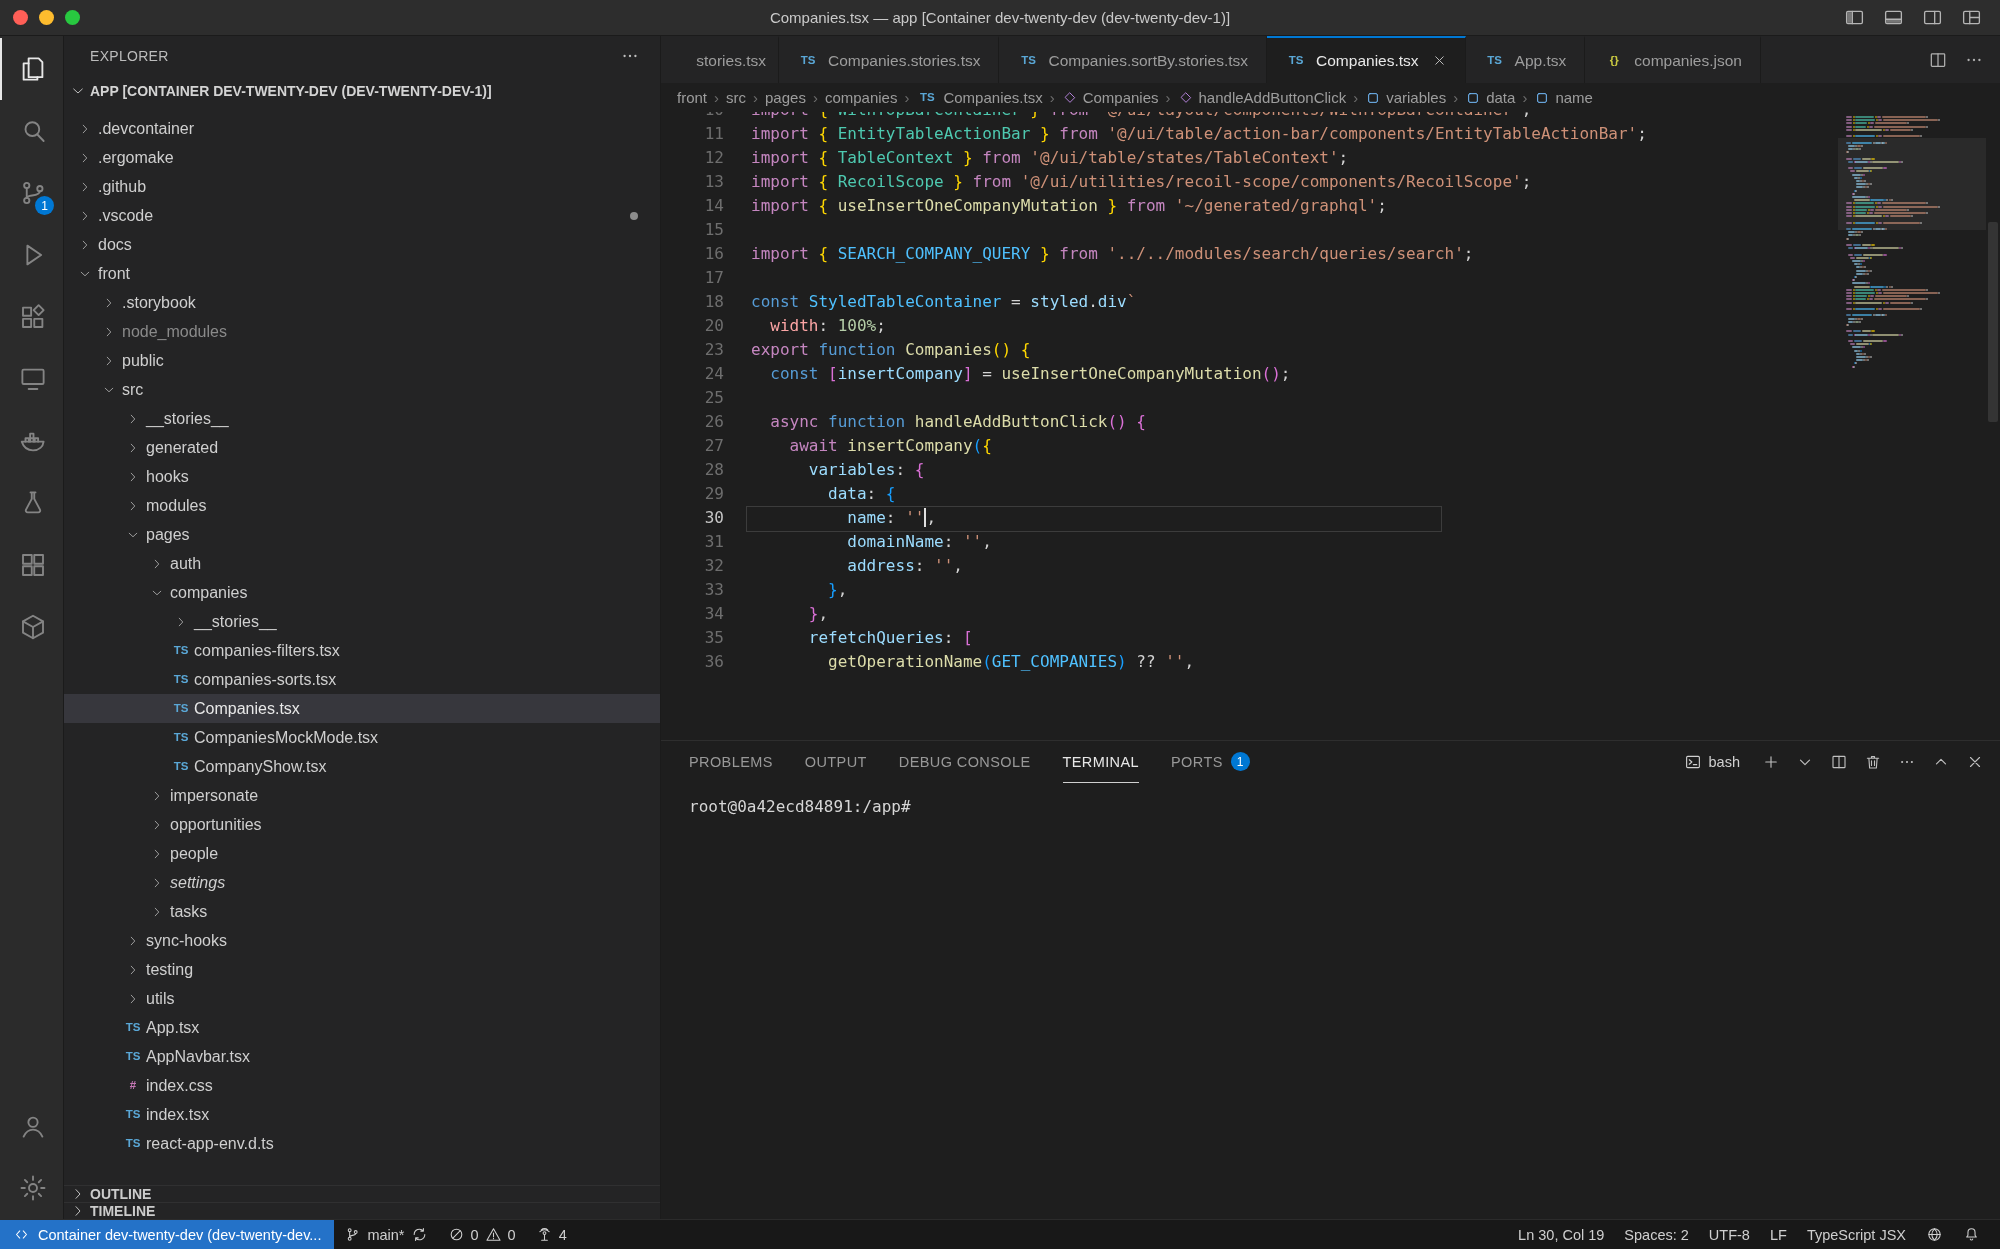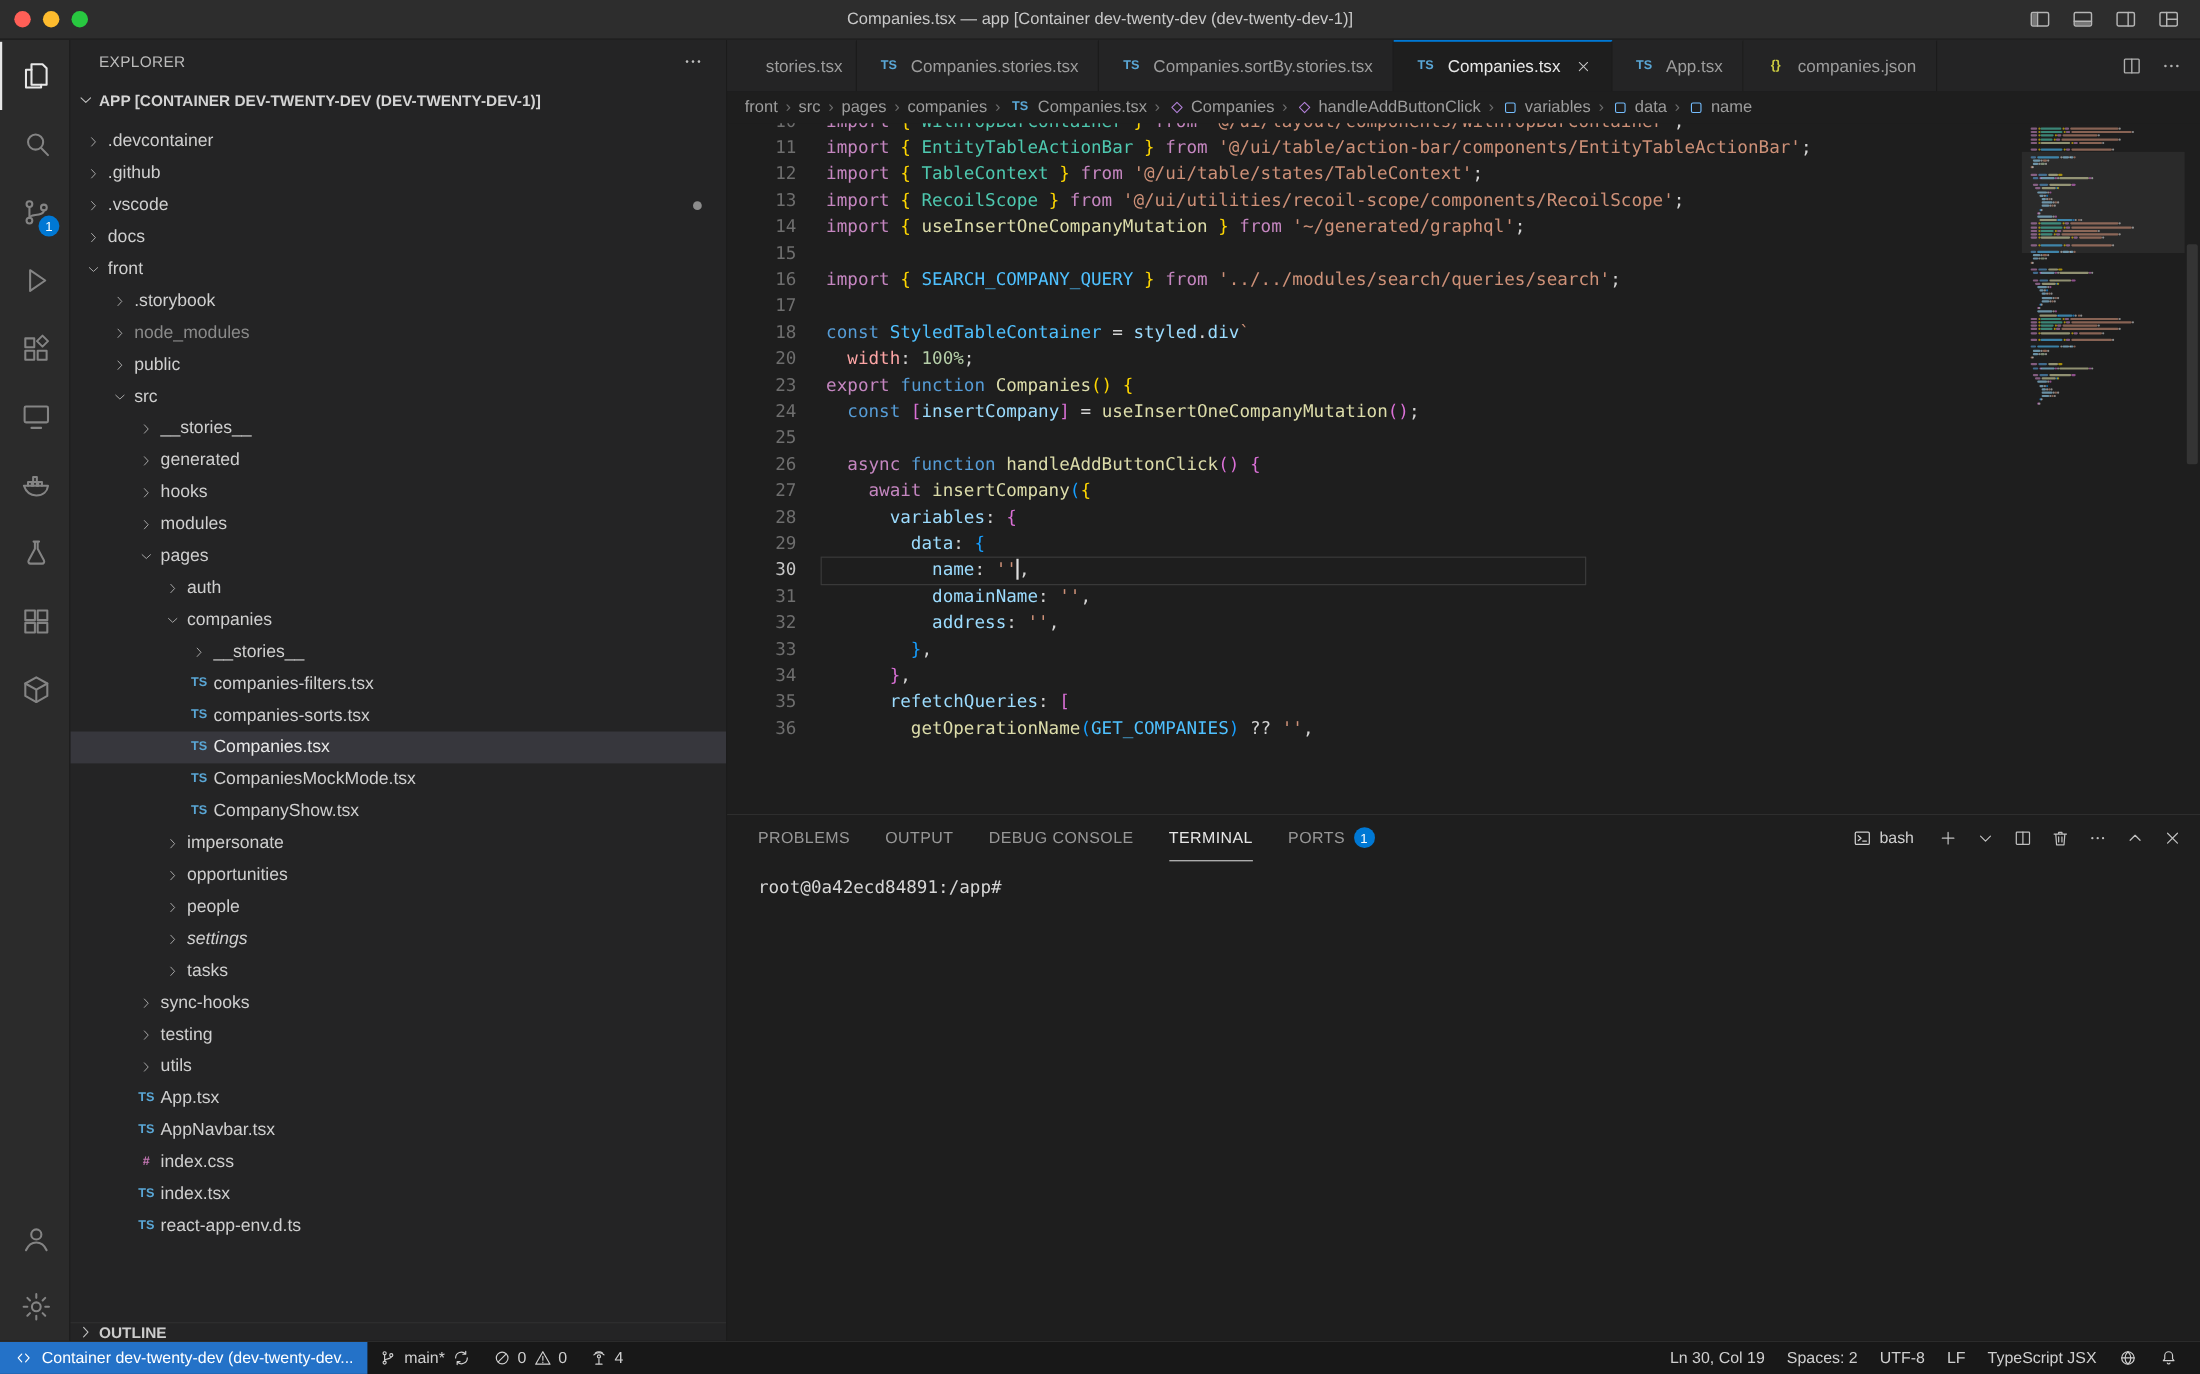--- a/index.html
+++ b/index.html
@@ -302,20 +302,28 @@
               </svg>
             </span>
             <span class="tlabel">.devcontainer</span>
           </div>
           <div class="trow" style="padding-left: 10px;">
             <span class="slot">
               <svg viewBox="0 0 24 24" fill="none" stroke="currentColor" stroke-width="1.5" stroke-linecap="round" stroke-linejoin="round">
                 <path d="M9 5.5l6 6.5-6 6.5"></path>
               </svg>
             </span>
+            <span class="tlabel">.ergomake</span>
+          </div>
+          <div class="trow" style="padding-left: 10px;">
+            <span class="slot">
+              <svg viewBox="0 0 24 24" fill="none" stroke="currentColor" stroke-width="1.5" stroke-linecap="round" stroke-linejoin="round">
+                <path d="M9 5.5l6 6.5-6 6.5"></path>
+              </svg>
+            </span>
             <span class="tlabel">.github</span>
           </div>
           <div class="trow" style="padding-left: 10px;">
             <span class="slot">
               <svg viewBox="0 0 24 24" fill="none" stroke="currentColor" stroke-width="1.5" stroke-linecap="round" stroke-linejoin="round">
                 <path d="M9 5.5l6 6.5-6 6.5"></path>
               </svg>
             </span>
             <span class="tlabel">.vscode</span>
             <span class="tdot"></span>
@@ -539,20 +547,28 @@
         </div>
       <div class="side-spacer"></div>
       <div id="sidebar-sections">
           <div class="bsec">
             <span class="bchev">
               <svg viewBox="0 0 24 24" fill="none" stroke="currentColor" stroke-width="1.5" stroke-linecap="round" stroke-linejoin="round">
                 <path d="M9 5.5l6 6.5-6 6.5"></path>
               </svg>
             </span>
             <span>OUTLINE</span>
+          </div>
+          <div class="bsec">
+            <span class="bchev">
+              <svg viewBox="0 0 24 24" fill="none" stroke="currentColor" stroke-width="1.5" stroke-linecap="round" stroke-linejoin="round">
+                <path d="M9 5.5l6 6.5-6 6.5"></path>
+              </svg>
+            </span>
+            <span>TIMELINE</span>
           </div>
         </div>
     </aside>
 
     <section class="editor-area">
 
       <div class="tabbar">
         <div class="tabs" id="tabs">
             <div class="tab partial">
               <span class="tab-label">stories.tsx</span>

